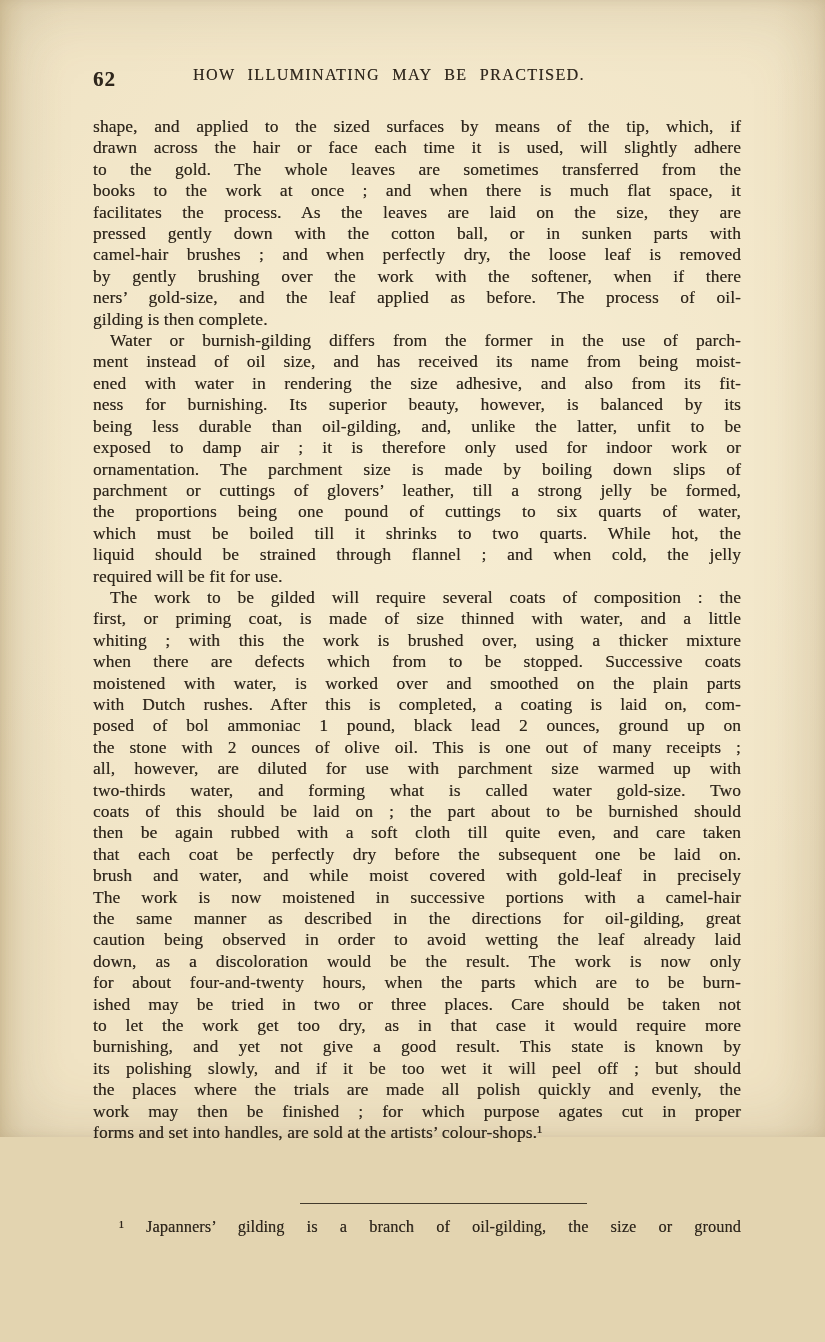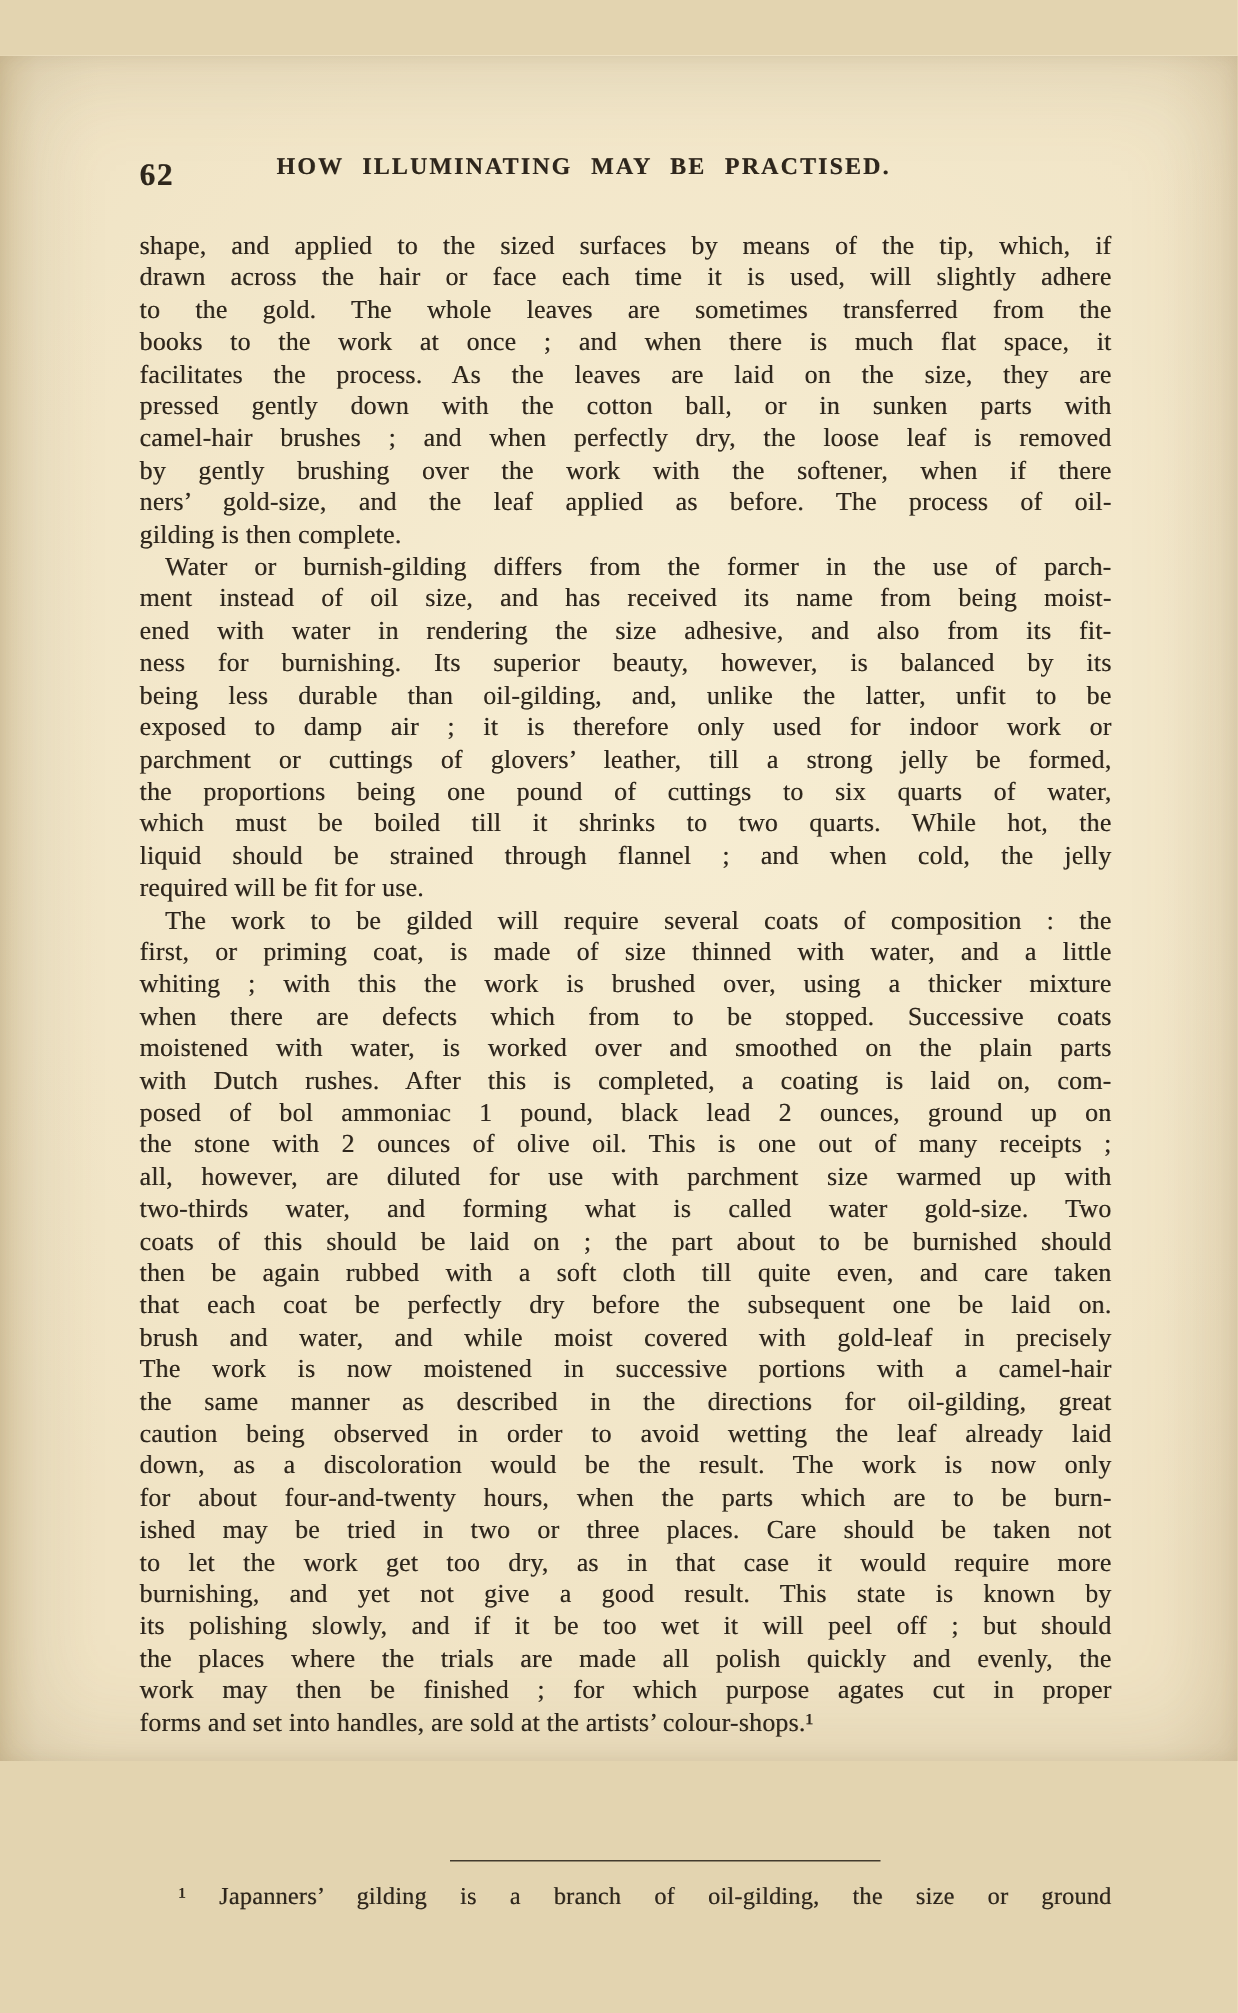--- a/index.html
+++ b/index.html
@@ -16,21 +16,20 @@
   .page-scan {
     position: relative;
     width: 825px;
     height: 1137px;
     background:
       radial-gradient(ellipse 120% 100% at 55% 40%, rgba(255,250,230,0.45) 0%, rgba(255,250,230,0.0) 60%),
       linear-gradient(90deg, #e2d2ad 0%, #ecdfc0 3%, #f0e3c4 8%, #f0e3c4 94%, #eadbba 100%),
       #efe2c3;
     box-shadow: inset 0 0 70px rgba(125, 98, 58, 0.22), inset 0 0 12px rgba(125, 98, 58, 0.15);
     color: #2e261c;
-    margin-top: 37px;
   }
   .header {
     position: absolute;
     top: 66px;
     left: 93px;
     width: 648px;
     height: 30px;
   }
   .page-number {
     position: absolute;
@@ -41,21 +40,21 @@
     letter-spacing: 1px;
     text-shadow: 0.3px 0.3px 0.4px rgba(46,38,28,0.55);
   }
   .running-head {
     box-sizing: border-box;
     width: 648px;
     padding-right: 96px;
     padding-left: 40px;
     text-align: center;
     font-size: 16px;
-    font-weight: bold;
+    font-weight: normal;
     letter-spacing: 1.4px;
     word-spacing: 7px;
     text-shadow: 0.3px 0.3px 0.4px rgba(46,38,28,0.5);
     white-space: nowrap;
   }
   .body-text {
     position: absolute;
     top: 116px;
     left: 93px;
     width: 648px;
@@ -110,20 +109,21 @@
       <div class="line">camel-hair brushes ; and when perfectly dry, the loose leaf is removed</div>
       <div class="line">by gently brushing over the work with the softener, when if there</div>
       <div class="line">ners’ gold-size, and the leaf applied as before.  The process of oil-</div>
       <div class="line shortlast">gilding is then complete.</div>
       <div class="line indent">Water or burnish-gilding differs from the former in the use of parch-</div>
       <div class="line">ment instead of oil size, and has received its name from being moist-</div>
       <div class="line">ened with water in rendering the size adhesive, and also from its fit-</div>
       <div class="line">ness for burnishing.  Its superior beauty, however, is balanced by its</div>
       <div class="line">being less durable than oil-gilding, and, unlike the latter, unfit to be</div>
       <div class="line">exposed to damp air ; it is therefore only used for indoor work or</div>
+      <div class="line">ornamentation.  The parchment size is made by boiling down slips of</div>
       <div class="line">parchment or cuttings of glovers’ leather, till a strong jelly be formed,</div>
       <div class="line">the proportions being one pound of cuttings to six quarts of water,</div>
       <div class="line">which must be boiled till it shrinks to two quarts.  While hot, the</div>
       <div class="line">liquid should be strained through flannel ; and when cold, the jelly</div>
       <div class="line shortlast">required will be fit for use.</div>
       <div class="line indent">The work to be gilded will require several coats of composition : the</div>
       <div class="line">first, or priming coat, is made of size thinned with water, and a little</div>
       <div class="line">whiting ; with this the work is brushed over, using a thicker mixture</div>
       <div class="line">when there are defects which from to be stopped.  Successive coats</div>
       <div class="line">moistened with water, is worked over and smoothed on the plain parts</div>

